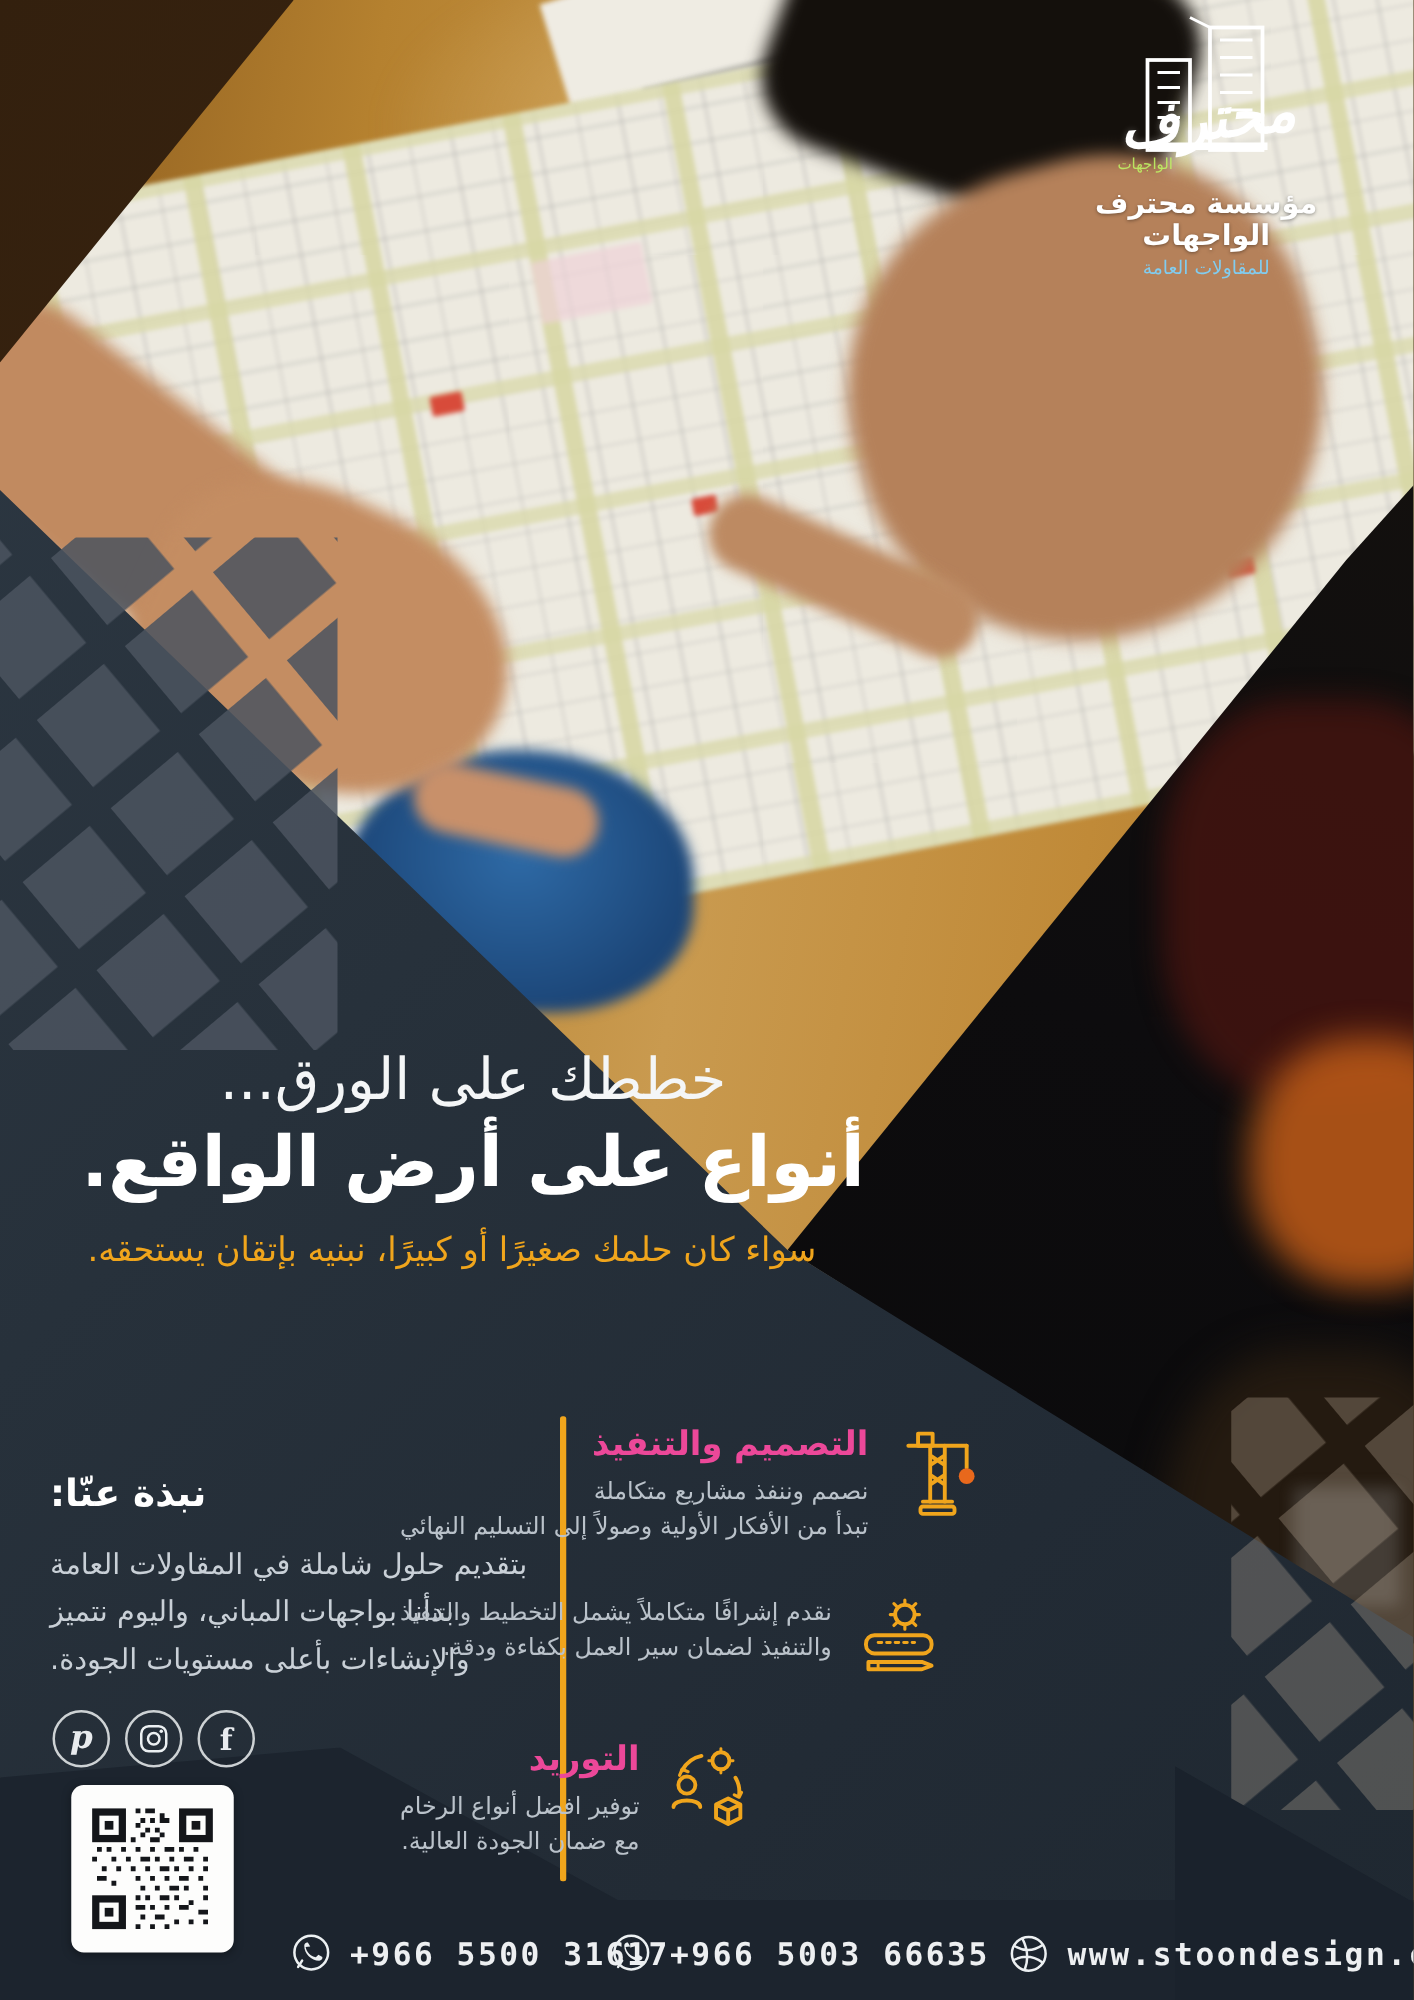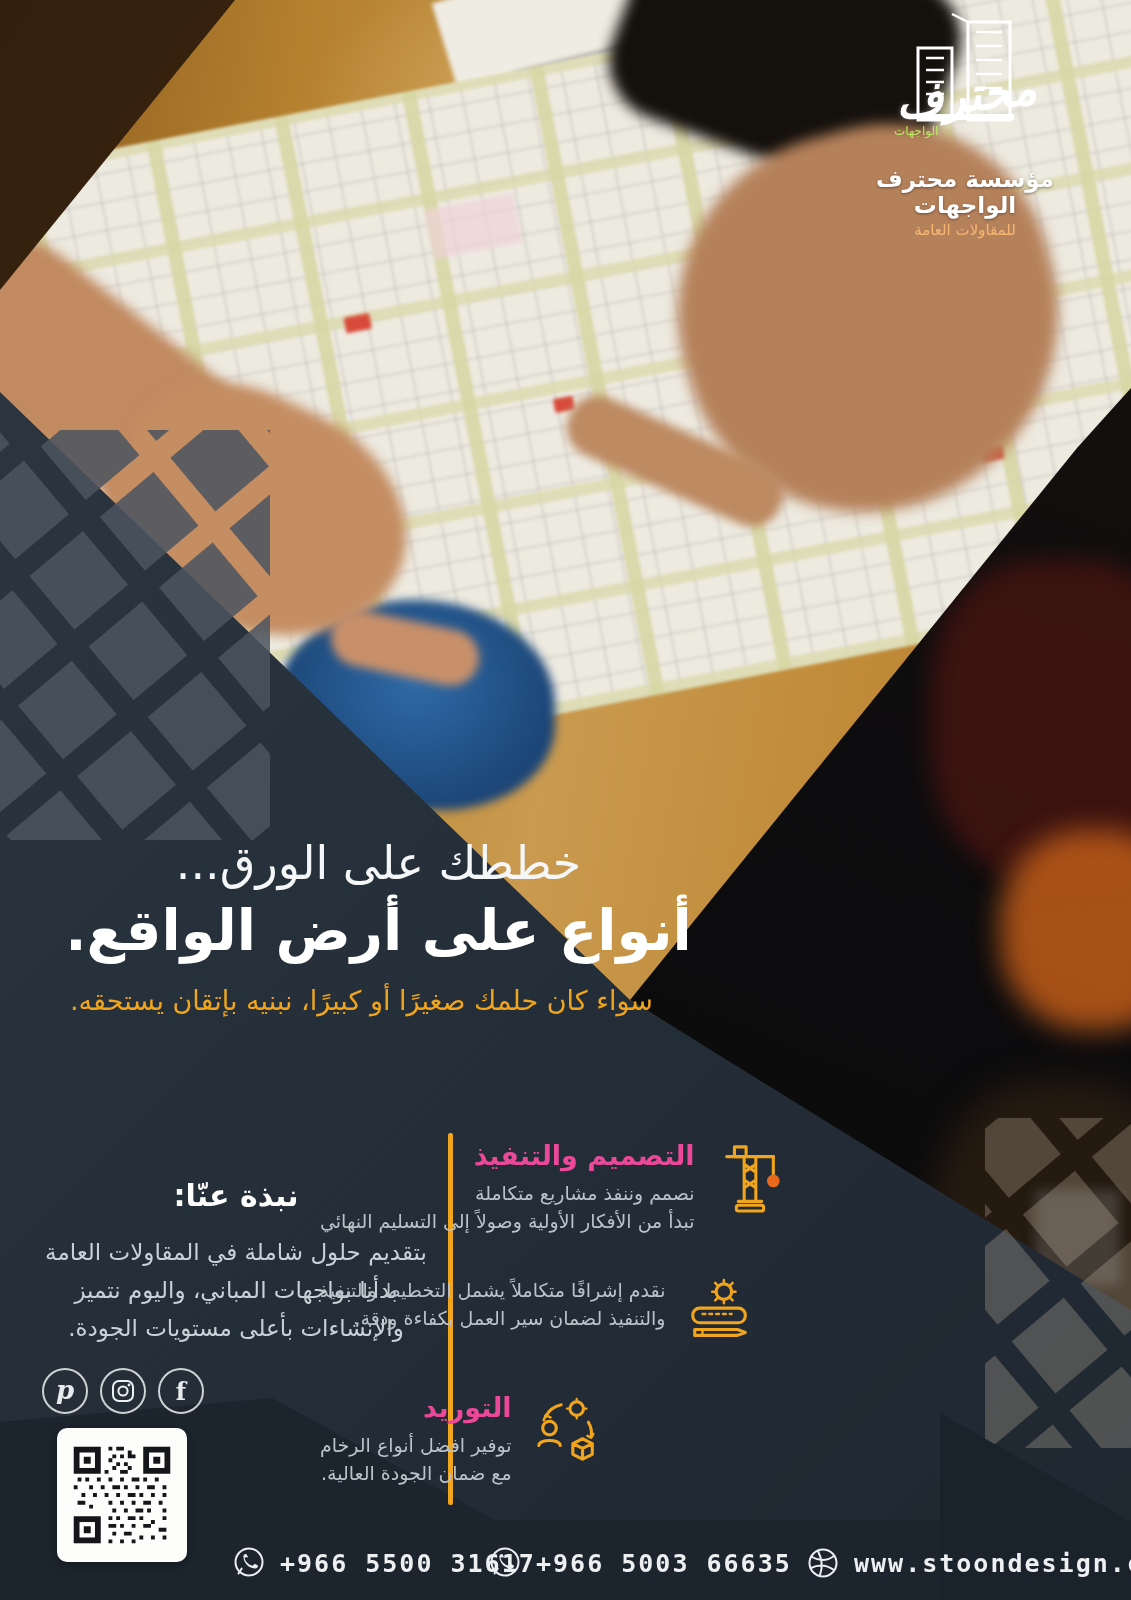--- a/index.html
+++ b/index.html
@@ -66,31 +66,31 @@
   .foot-wedge-r { inset:0; z-index:5; background:#1a222c;
     clip-path:polygon(940px 1413px, 1131px 1522px, 1131px 1600px, 940px 1600px); }
 
   
   .logo { left:850px; top:6px; width:230px; z-index:6; text-align:center; color:#fff; }
   .logo-art { position:relative; width:170px; height:140px; margin:0 auto; }
   .logo-mark { position:absolute; left:6px; top:62px; width:160px; text-align:center;
     font-size:46px; font-weight:bold; color:#fff; transform:rotate(-6deg);
     text-shadow:0 0 6px rgba(255,255,255,.25); font-style:italic; }
   .logo-mark2 { position:absolute; left:14px; top:118px; font-size:12px; letter-spacing:2px; color:#bef264; opacity:.9; }
-  .logo-title { font-size:23px; font-weight:bold; margin-top:20px; text-shadow:0 1px 3px rgba(0,0,0,.4); }
-  .logo-sub { font-size:15px; color:#fdba74; opacity:.92; margin-top:3px; letter-spacing:1px; }
+  .logo-title { font-size:23px; font-weight:bold; margin-top:4px; text-shadow:0 1px 3px rgba(0,0,0,.4); }
+  .logo-sub { font-size:15px; color:#7dd3fc; opacity:.92; margin-top:3px; letter-spacing:1px; }
 
   
   .hero { left:0; top:836px; width:757px; z-index:6; text-align:center; color:#f4f6f7; }
   .hero-l1 { font-size:46px; font-weight:400; letter-spacing:0; }
   .hero-l2 { font-size:56px; font-weight:700; margin-top:8px; color:#ffffff; }
   .hero-sub { font-size:27px; margin-top:22px; margin-left:0; padding-left:0; color:#F0A51C; font-weight:500; padding-right:34px; }
 
   
-  .about { left:40px; top:1178px; width:392px; z-index:6; text-align:center; }
+  .about { left:40px; top:1178px; width:392px; z-index:6; text-align:left; }
   .about-title { font-size:30px; font-weight:bold; color:#fff; margin-bottom:20px; }
   .about-line { font-size:23px; line-height:38px; color:#c9d0d7; }
 
   .divider { left:448px; top:1133px; width:5px; height:372px; background:#F0A51C; z-index:6; border-radius:2px; }
 
   
   .svc { right:191px; width:620px; z-index:6; display:flex; gap:20px; align-items:flex-start; justify-content:flex-end; }
   .svc-text { text-align:right; }
   .svc-title { font-size:27px; font-weight:bold; color:#ec4899; margin-bottom:8px; }
   .svc-line { font-size:19px; line-height:28px; color:#bac2ca; }

